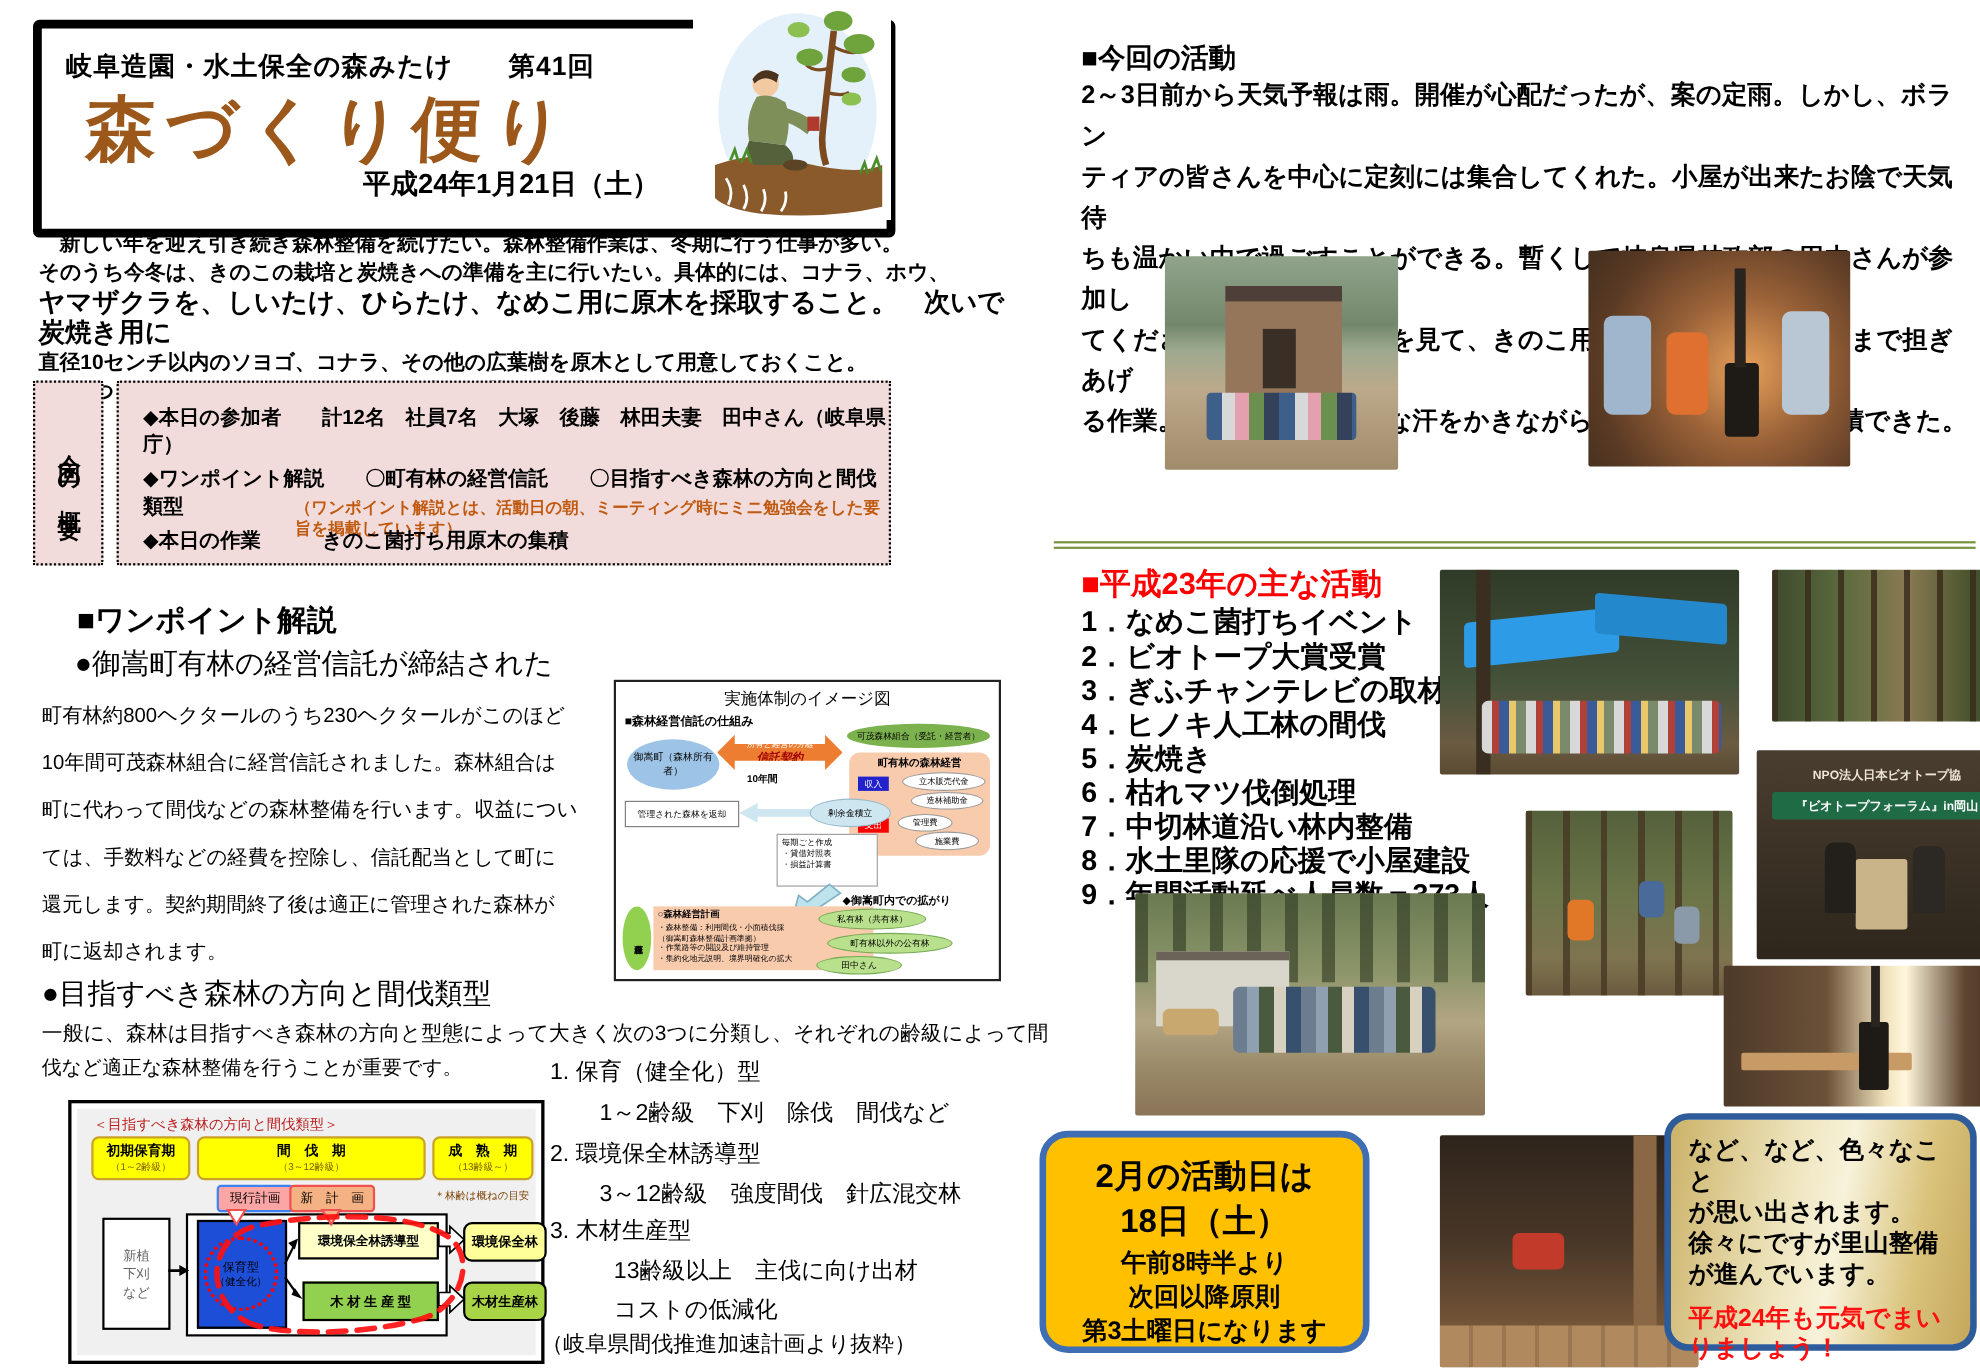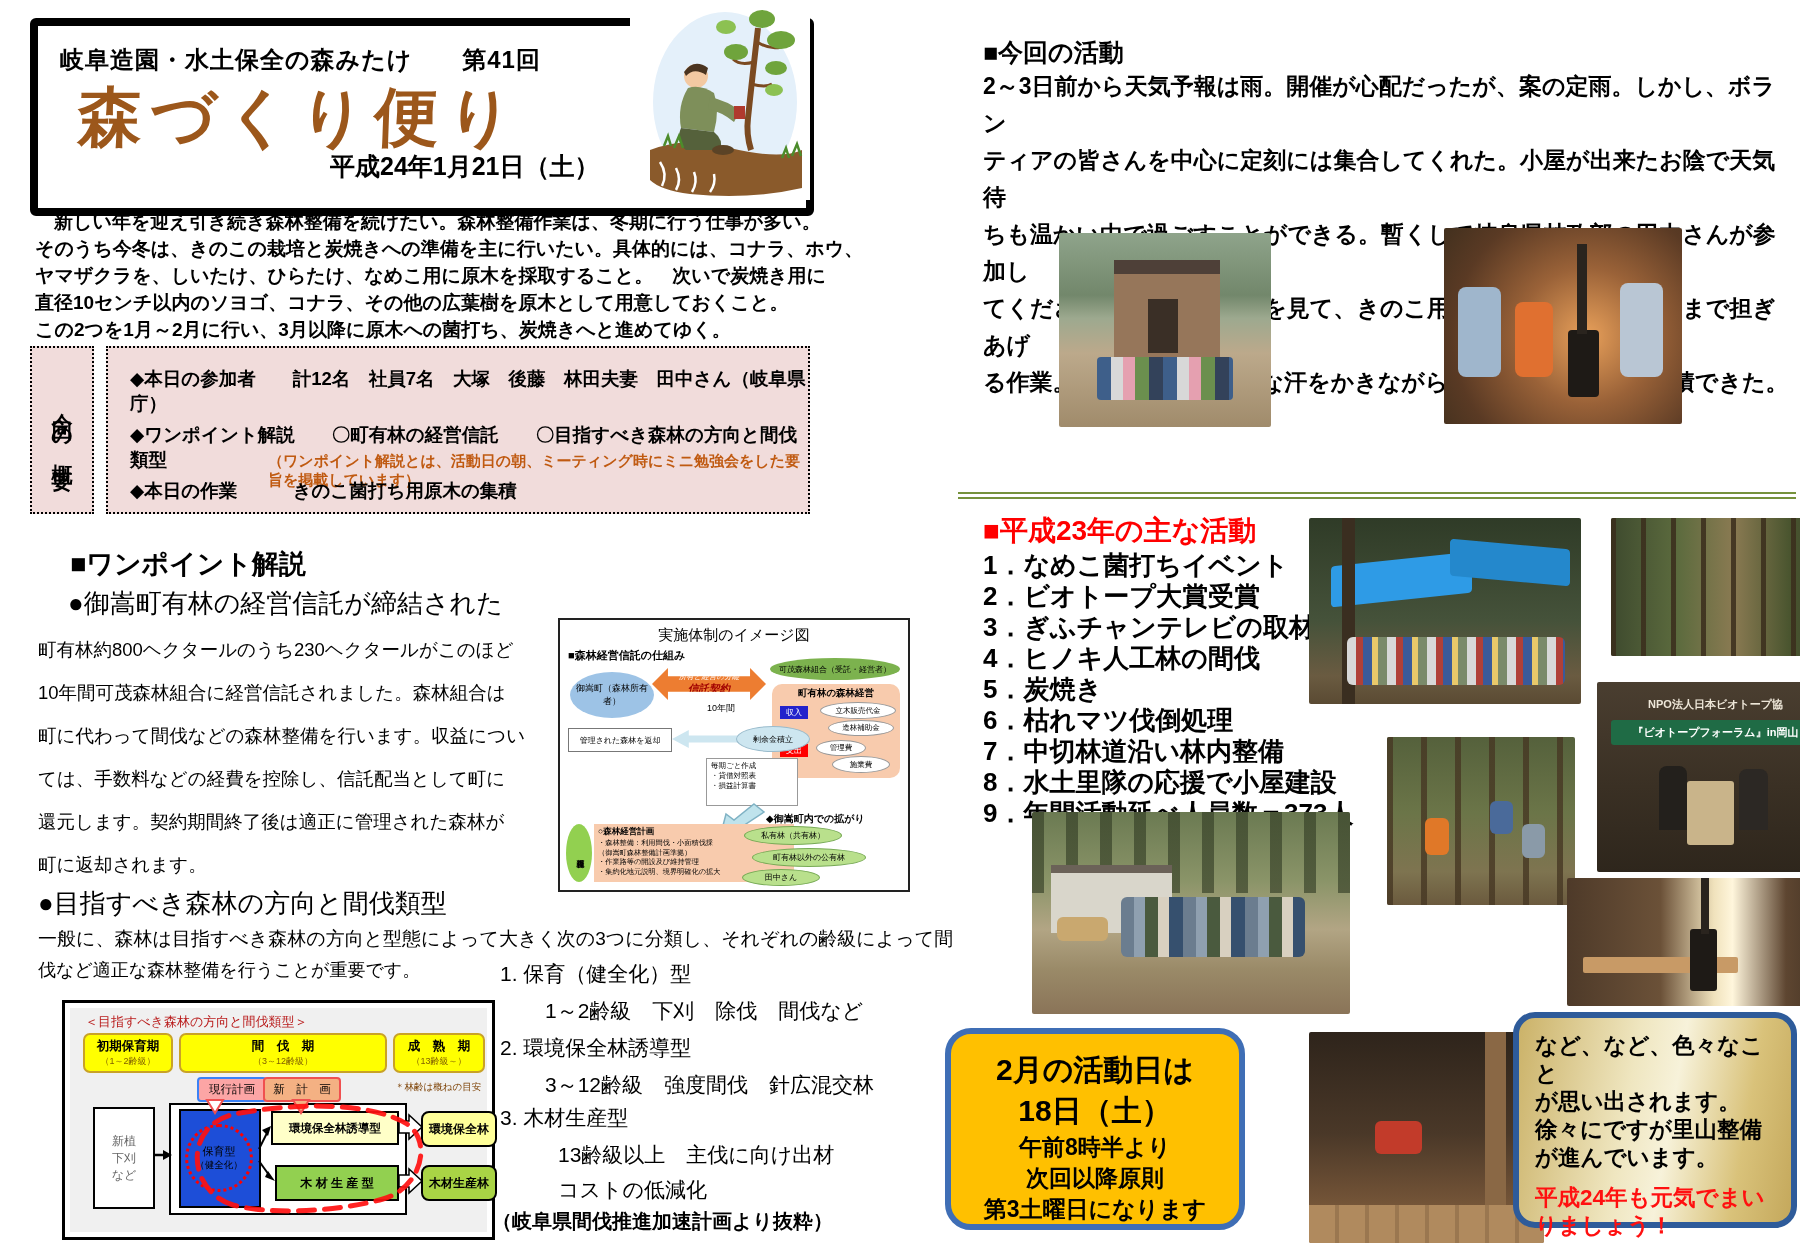--- a/index.html
+++ b/index.html
@@ -47,21 +47,21 @@
       <rect x="104" y="106" width="11" height="13" fill="#B03A2E"></rect>
       <path d="M51 128 Q45 142 56 150 L90 150 Q94 140 84 132 Z" fill="#55613B"></path>
       <ellipse cx="93" cy="150" rx="11" ry="5" fill="#5B4326"></ellipse>
       <path d="M34 146 l4 -10 l3 10 M44 148 l5 -12 l4 12 M152 158 l4 -10 l3 10 M162 156 l5 -12 l4 12" stroke="#4C8C2B" stroke-width="2.5" fill="none"></path>
     </svg>
   </div>
 
   <div class="abs" style="left:35px;top:208px;width:880px;">
     <div class="b" style="font-size:19px;line-height:27px;">　新しい年を迎え引き続き森林整備を続けたい。森林整備作業は、冬期に行う仕事が多い。</div>
     <div class="b" style="font-size:19px;line-height:27px;">そのうち今冬は、きのこの栽培と炭焼きへの準備を主に行いたい。具体的には、コナラ、ホウ、</div>
-    <div class="b" style="font-size:19px;line-height:27px;">ヤマザクラを、しいたけ、ひらたけ、なめこ用に原木を採取すること。　次いで炭焼き用に</div>
+    <div class="b" style="font-size:24px;line-height:27px;">ヤマザクラを、しいたけ、ひらたけ、なめこ用に原木を採取すること。　次いで炭焼き用に</div>
     <div class="b" style="font-size:19px;line-height:27px;">直径10センチ以内のソヨゴ、コナラ、その他の広葉樹を原木として用意しておくこと。</div>
     <div class="b" style="font-size:19px;line-height:27px;">この2つを1月～2月に行い、3月以降に原木への菌打ち、炭焼きへと進めてゆく。</div>
   </div>
 
   <div class="abs ctr" style="left:30px;top:346px;width:60px;height:164px;border:2px dotted #000;background:#F1DCDB;">
     <div class="vtext b" style="font-size:21px;letter-spacing:9px;">今回の概要</div>
   </div>
   <div class="abs" style="left:106px;top:346px;width:700px;height:164px;border:2px dotted #000;background:#F1DCDB;">
     <div class="abs b" style="left:22px;top:18px;font-size:18.5px;">◆本日の参加者　　計12名　社員7名　大塚　後藤　林田夫妻　田中さん（岐阜県庁）</div>
     <div class="abs b" style="left:22px;top:74px;font-size:18.5px;">◆ワンポイント解説　　〇町有林の経営信託　　〇目指すべき森林の方向と間伐類型</div>
@@ -83,21 +83,21 @@
   <div class="abs" style="left:558px;top:618px;width:348px;height:270px;border:2px solid #222;background:#fff;">
     <div class="abs" style="left:0;top:6px;width:100%;text-align:center;font-size:15px;">実施体制のイメージ図</div>
     <div class="abs b" style="left:8px;top:28px;font-size:11px;">■森林経営信託の仕組み</div>
 
     <div class="abs ell" style="left:10px;top:52px;width:80px;height:42px;background:#9DC3E6;font-size:9px;padding:2px;">御嵩町（森林所有者）</div>
 
     <div class="abs" style="left:92px;top:48px;width:114px;height:32px;background:#ED7D31;clip-path:polygon(0% 50%,14% 0%,14% 26%,86% 26%,86% 0%,100% 50%,86% 100%,86% 74%,14% 74%,14% 100%);display:flex;flex-direction:column;align-items:center;justify-content:center;font-style:italic;">
       <div style="font-size:7.5px;color:#fff;">所有と経営の分離</div>
       <div class="b" style="font-size:10.5px;color:#A00000;">信託契約</div>
     </div>
-    <div class="abs" style="left:104px;top:82px;width:114px;text-align:center;font-size:9px;">10年間</div>
+    <div class="abs" style="left:76px;top:82px;width:114px;text-align:center;font-size:9px;font-weight:bold;">10年間</div>
 
     <div class="abs ell" style="left:210px;top:38px;width:130px;height:22px;background:#7CB24E;font-size:8px;">可茂森林組合（受託・経営者）</div>
 
     <div class="abs" style="left:212px;top:64px;width:128px;height:94px;background:#F8CBAD;border-radius:10px;">
       <div class="abs b" style="left:0;top:3px;width:100%;text-align:center;font-size:9.5px;">町有林の森林経営</div>
       <div class="abs ctr" style="left:8px;top:22px;width:28px;height:13px;background:#2222CC;color:#fff;font-size:8px;">収入</div>
       <div class="abs ell" style="left:48px;top:18px;width:74px;height:15px;background:#fff;border:1px solid #999;font-size:7.5px;">立木販売代金</div>
       <div class="abs ell" style="left:56px;top:36px;width:64px;height:14px;background:#fff;border:1px solid #999;font-size:7.5px;">造林補助金</div>
       <div class="abs ctr" style="left:8px;top:60px;width:28px;height:13px;background:#FF0000;color:#fff;font-size:8px;">支出</div>
       <div class="abs ell" style="left:44px;top:56px;width:48px;height:14px;background:#fff;border:1px solid #999;font-size:7.5px;">管理費</div>
@@ -138,21 +138,21 @@
   <div class="abs" style="left:38px;top:926px;font-size:19px;">一般に、森林は目指すべき森林の方向と型態によって大きく次の3つに分類し、それぞれの齢級によって間</div>
   <div class="abs" style="left:38px;top:958px;font-size:18px;">伐など適正な森林整備を行うことが重要です。</div>
 
   <div class="abs" style="left:500px;top:960px;font-size:21px;">1. 保育（健全化）型</div>
   <div class="abs" style="left:545px;top:997px;font-size:21px;">1～2齢級　下刈　除伐　間伐など</div>
   <div class="abs" style="left:500px;top:1034px;font-size:21px;">2. 環境保全林誘導型</div>
   <div class="abs" style="left:545px;top:1071px;font-size:21px;">3～12齢級　強度間伐　針広混交林</div>
   <div class="abs" style="left:500px;top:1104px;font-size:21px;">3. 木材生産型</div>
   <div class="abs" style="left:558px;top:1141px;font-size:21px;">13齢級以上　主伐に向け出材</div>
   <div class="abs" style="left:558px;top:1176px;font-size:21px;">コストの低減化</div>
-  <div class="abs" style="left:492px;top:1208px;font-size:20px;font-weight:bold;">（岐阜県間伐推進加速計画より抜粋）</div>
+  <div class="abs" style="left:492px;top:1208px;font-size:20px;">（岐阜県間伐推進加速計画より抜粋）</div>
 
   <div class="abs" style="left:62px;top:1000px;width:433px;height:240px;border:3px solid #000;background:#fff;box-sizing:border-box;">
     <div class="abs" style="left:5px;top:5px;right:5px;bottom:5px;background:#F0F0F0;"></div>
     <div class="abs" style="left:20px;top:10px;font-size:13px;color:#b91c1c;">＜目指すべき森林の方向と間伐類型＞</div>
 
     <div class="abs" style="left:18px;top:30px;width:86px;height:36px;background:#FFFF00;border:2px solid #C9A227;border-radius:7px;text-align:center;">
       <div class="b" style="font-size:12.5px;margin-top:3px;">初期保育期</div>
       <div style="font-size:9px;color:#806000;">（1～2齢級）</div>
     </div>
     <div class="abs" style="left:114px;top:30px;width:204px;height:36px;background:#FFFF00;border:2px solid #C9A227;border-radius:7px;text-align:center;">

